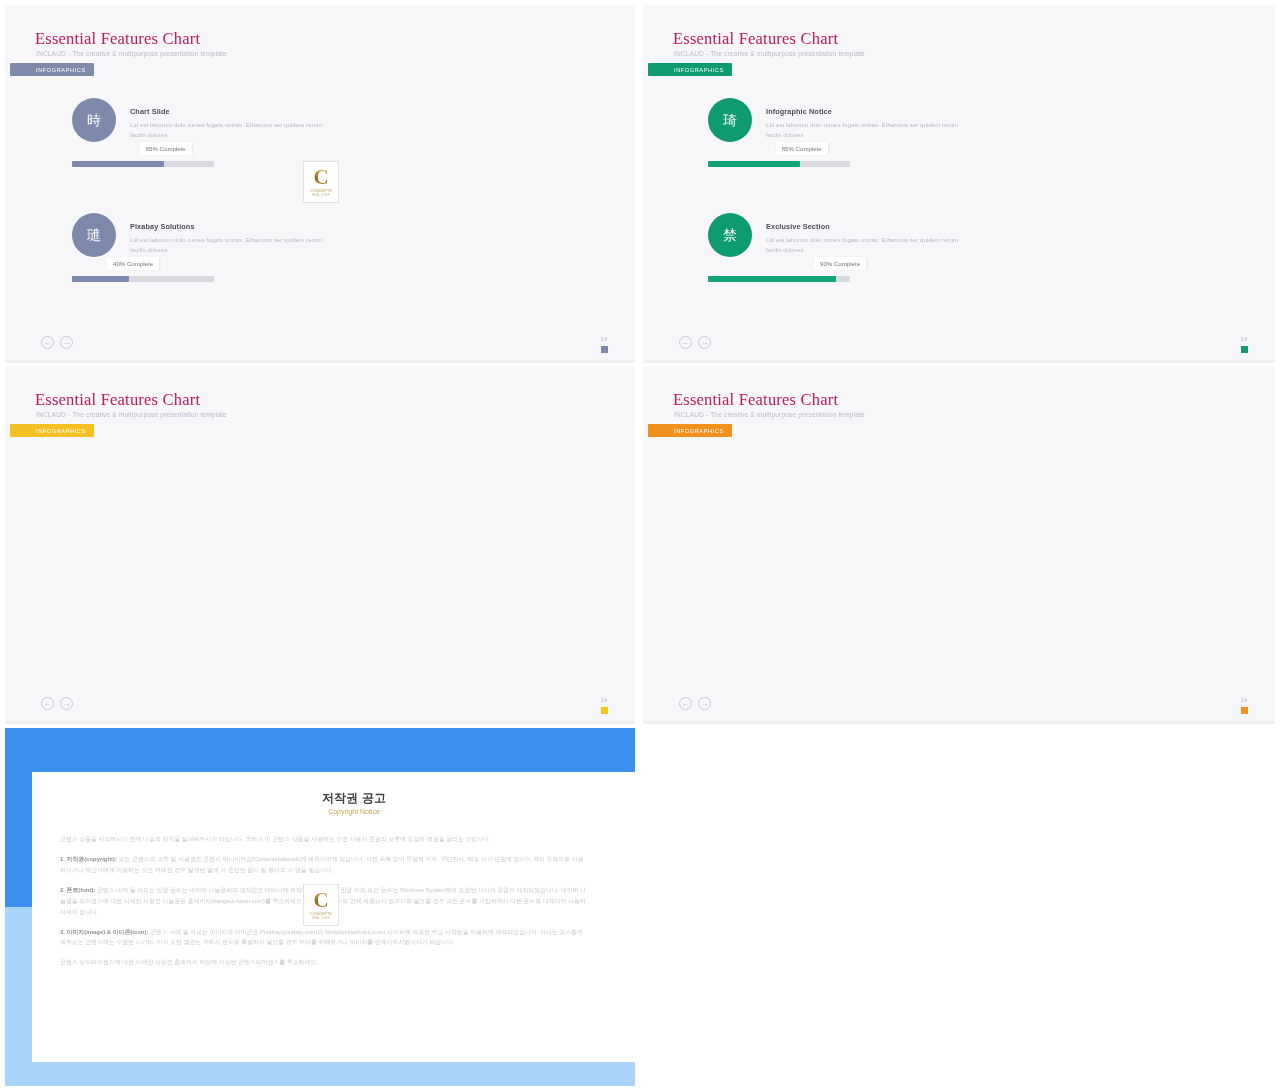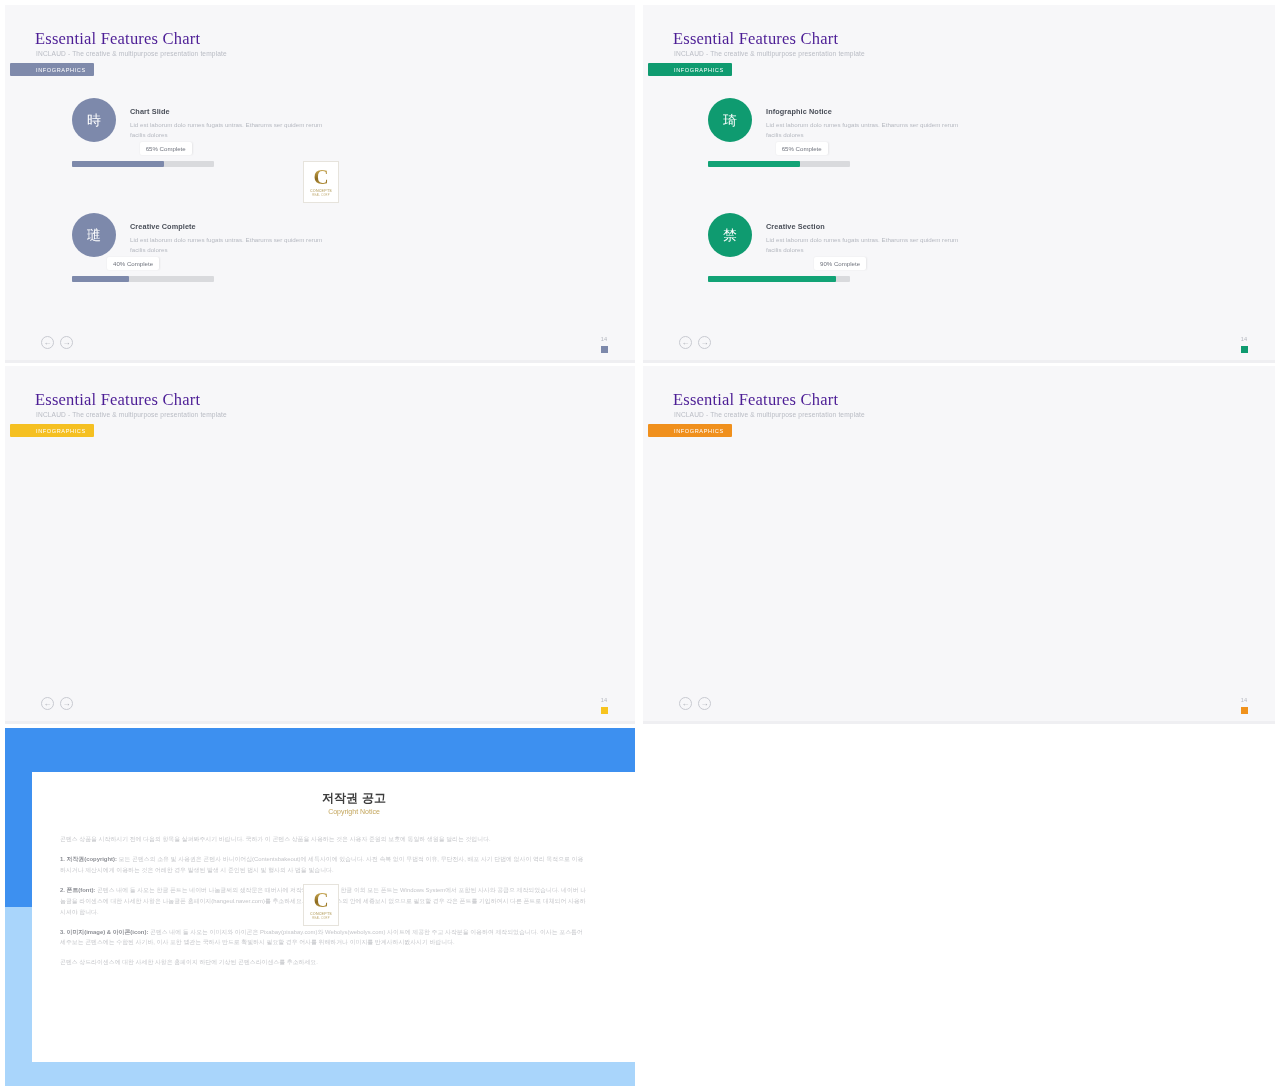--- a/index.html
+++ b/index.html
@@ -10,21 +10,21 @@
   
   .panel { position:absolute; background:#f7f7f9; overflow:hidden; }
   .panel.p1 { left:5px;   top:5px;   width:630px; height:358px; }
   .panel.p2 { left:643px; top:5px;   width:632px; height:358px; }
   .panel.p3 { left:5px;   top:366px; width:630px; height:358px; }
   .panel.p4 { left:643px; top:366px; width:632px; height:358px; }
   .panel::after{ content:""; position:absolute; left:0; right:0; bottom:0;
      height:3px; background:#efeff2; }
 
   .ptitle { position:absolute; left:30px; top:24px;
-     font-family:"Liberation Serif", serif; font-size:16.5px; color:#4c1d95;
+     font-family:"Liberation Serif", serif; font-size:16.5px; color:#be185d;
      letter-spacing:.2px; }
   .psub { position:absolute; left:31px; top:45px; font-size:6.6px;
      color:#b9bcc4; letter-spacing:.15px; }
   .badge { position:absolute; left:5px; top:58px; height:13px;
      padding:0 8px 0 26px; display:flex; align-items:center;
      font-size:5.6px; color:#ffffff; letter-spacing:.6px;
      border-radius:1px; }
 
   
   .feat { position:absolute; width:252px; }
@@ -97,21 +97,21 @@
         <div class="ftitle">Chart Slide</div>
         <div class="fdesc">Lid est laborum dolo rumes fugats untras. Etharums ser quidem rerum facilis dolores</div>
         <div class="bar-wrap">
           <div class="bar-fill" style="width:65%;background:#7d89ab"></div>
         </div>
         <div class="bubble" style="left:93.72px">65% Complete</div>
       </div>
       <div class="feat" style="left:703px;top:93px"></div>
       <div class="feat" style="left:67px;top:208px">
         <div class="circ" style="background:#7d89ab">璡</div>
-        <div class="ftitle">Creative Complete</div>
+        <div class="ftitle">Pixabay Solutions</div>
         <div class="fdesc">Lid est laborum dolo rumes fugats untras. Etharums ser quidem rerum facilis dolores</div>
         <div class="bar-wrap">
           <div class="bar-fill" style="width:40%;background:#7d89ab"></div>
         </div>
         <div class="bubble" style="left:61.06px">40% Complete</div>
       </div>
       <div class="feat" style="left:703px;top:208px"></div>
       <div style="position:absolute;left:298px;top:156px">
         <div class="logo">
           <div class="c">C</div>
@@ -136,21 +136,21 @@
         <div class="ftitle">Infographic Notice</div>
         <div class="fdesc">Lid est laborum dolo rumes fugats untras. Etharums ser quidem rerum facilis dolores</div>
         <div class="bar-wrap">
           <div class="bar-fill" style="width:65%;background:#12a376"></div>
         </div>
         <div class="bubble" style="left:93.72px">65% Complete</div>
       </div>
       <div class="feat" style="left:-571px;top:208px"></div>
       <div class="feat" style="left:65px;top:208px">
         <div class="circ" style="background:#0f9b70">禁</div>
-        <div class="ftitle">Creative Section</div>
+        <div class="ftitle">Exclusive Section</div>
         <div class="fdesc">Lid est laborum dolo rumes fugats untras. Etharums ser quidem rerum facilis dolores</div>
         <div class="bar-wrap">
           <div class="bar-fill" style="width:90%;background:#12a376"></div>
         </div>
         <div class="bubble" style="left:132.06px">90% Complete</div>
       </div>
       <div style="position:absolute;left:-340px;top:156px"></div>
       <div class="nav">
         <span>←</span>
         <span>→</span>

